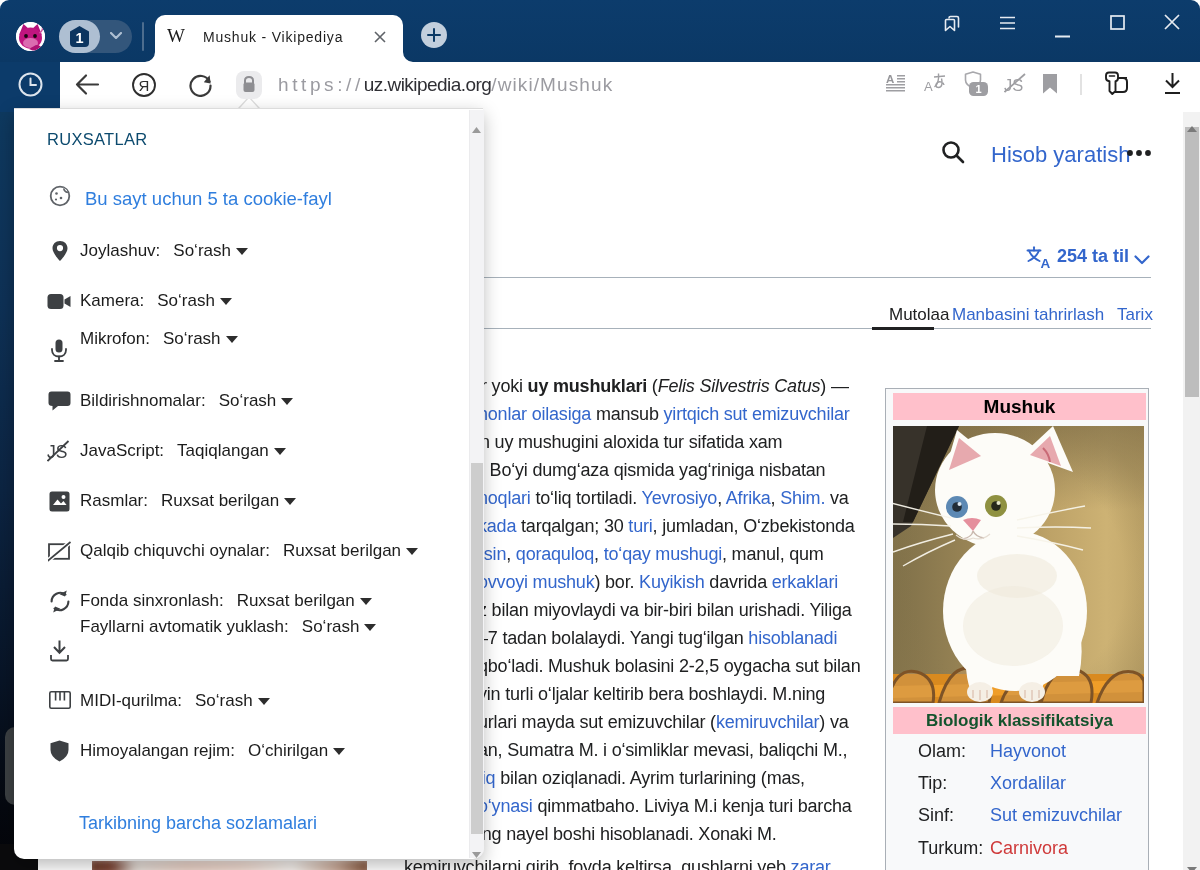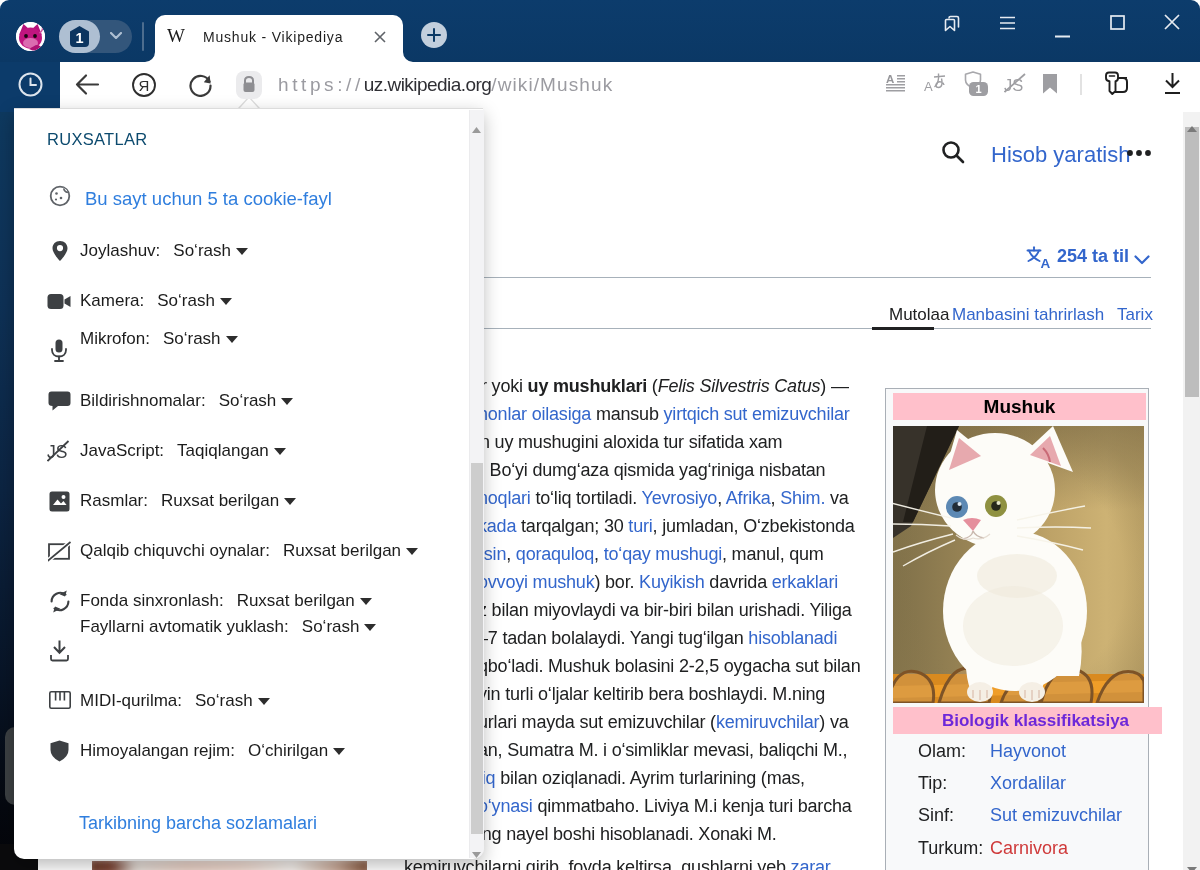--- a/index.html
+++ b/index.html
@@ -186,21 +186,21 @@
               <path d="M62 114 Q34 126 10 140"></path>
             <path d="M124 94 Q160 86 192 80"></path>
               <path d="M124 102 Q164 100 198 102"></path>
               <path d="M124 110 Q160 116 190 124"></path>
           </g>
           <ellipse cx="87" cy="266" rx="13" ry="10" fill="#f5efe5"></ellipse>
           <ellipse cx="139" cy="266" rx="13" ry="10" fill="#f5efe5"></ellipse>
           <path d="M80 272 L80 264 M87 274 L87 264 M94 272 L94 264 M132 272 L132 264 M139 274 L139 264 M146 272 L146 264" stroke="#dfc7b8" stroke-width="1.5"></path>
         </svg>
       </div>
-      <div class="pinkbar" style="top:318px;font-size:17px;color:#6d28d9;line-height:27px;padding-left:16px;">Biologik klassifikatsiya</div>
+      <div class="pinkbar" style="top:318px;font-size:17px;color:#14532d;line-height:27px;">Biologik klassifikatsiya</div>
       <div class="taxrow" style="top:352px;">Olam:<span><a>Hayvonot</a></span></div>
       <div class="taxrow" style="top:384px;">Tip:<span><a>Xordalilar</a></span></div>
       <div class="taxrow" style="top:416px;">Sinf:<span><a>Sut emizuvchilar</a></span></div>
       <div class="taxrow" style="top:449px;">Turkum:<span style="color:#cf3a3a;">Carnivora</span></div>
     </div>
 
     <div class="abs" style="left:78px;top:746px;width:275px;height:12px;border-top:1px solid #c8ccd1;overflow:hidden;">
       <svg width="275" height="12" viewBox="0 0 275 12">
         <defs>
             <filter id="tblur" x="-10%" y="-50%" width="120%" height="200%">

